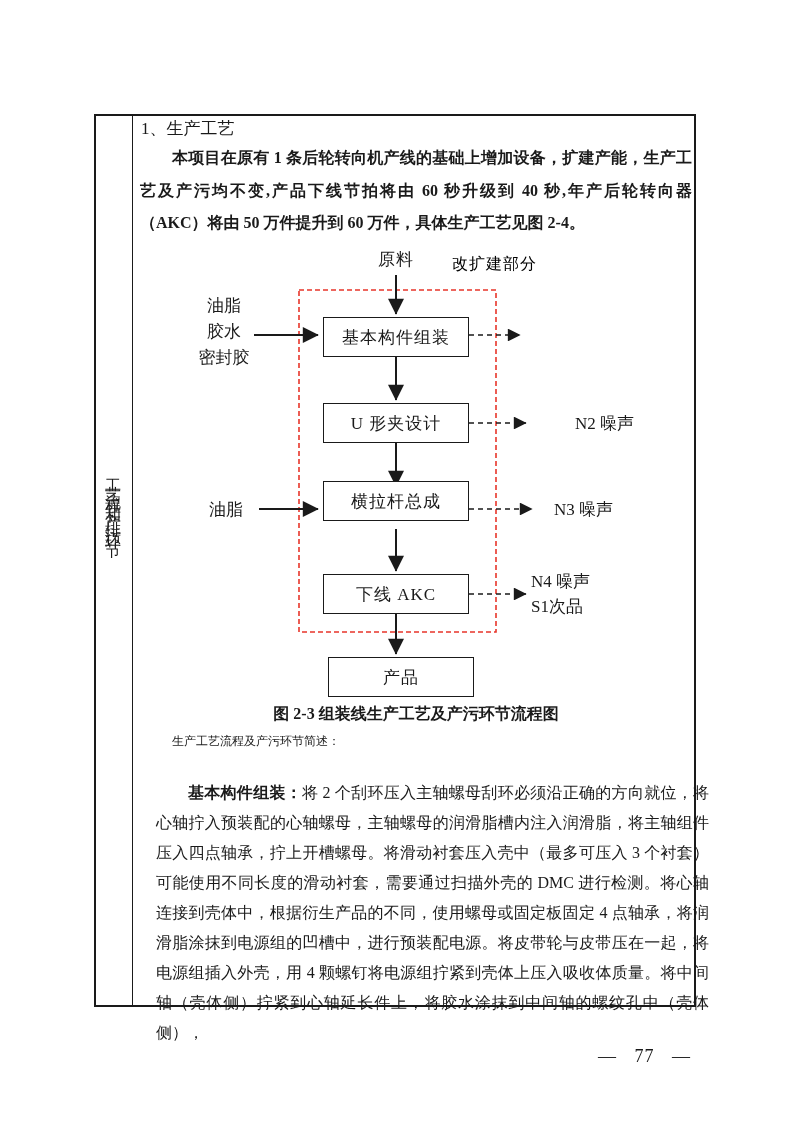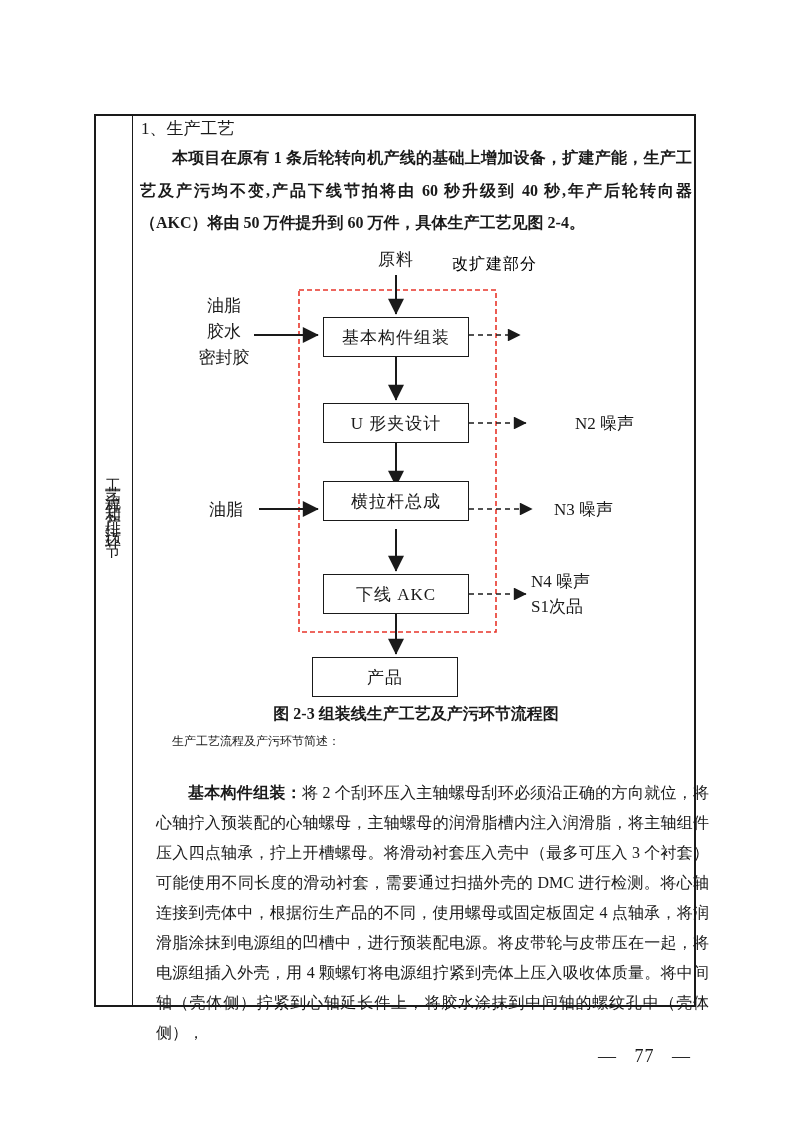--- a/index.html
+++ b/index.html
@@ -37,21 +37,21 @@
   .fc-svg{position:absolute;left:0;top:0;}
   .fbox{
     position:absolute;left:191px;width:144px;height:38px;border:1.7px solid #1a1a1a;
     background:#fff;display:flex;align-items:center;justify-content:center;
     font-size:17px;letter-spacing:1px;
   }
   .fbox-1{top:72px;}
   .fbox-2{top:158px;}
   .fbox-3{top:236px;}
   .fbox-4{top:329px;}
-  .fbox-end{top:412px;left:180px;}
+  .fbox-end{top:412px;left:196px;}
   .src-label{left:232px;top:3px;width:64px;text-align:center;font-size:17px;letter-spacing:1px;}
   .annotation{left:320px;top:9px;font-size:16px;color:#000000;letter-spacing:1px;}
   .in-left{left:60px;top:48px;width:64px;text-align:center;font-size:17px;line-height:26px;}
   .in-left2{left:66px;top:253px;width:56px;text-align:center;font-size:17px;}
   .out{font-size:17px;line-height:25px;white-space:nowrap;}
   .out-1{left:394px;top:57px;}
   .out-2{left:399px;top:166px;margin-left:44px;}
   .out-3{left:407px;top:252px;margin-left:15px;}
   .out-4{left:399px;top:324px;}
 </style>

